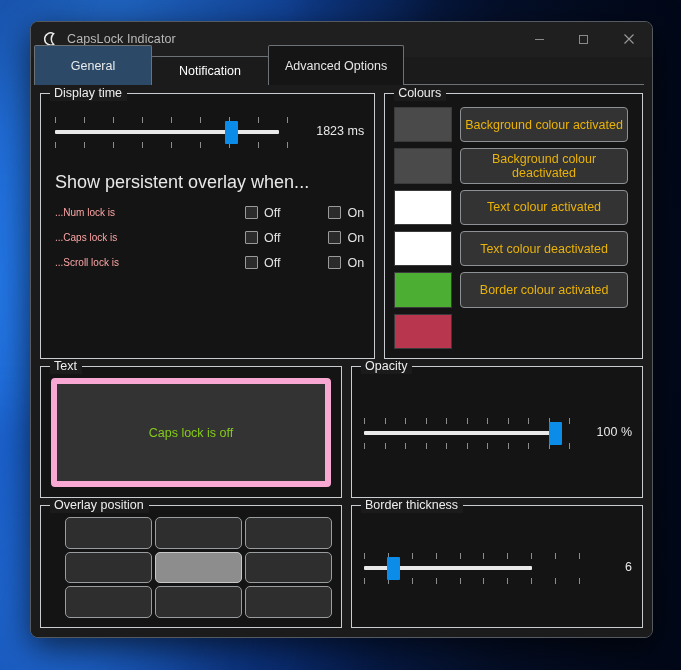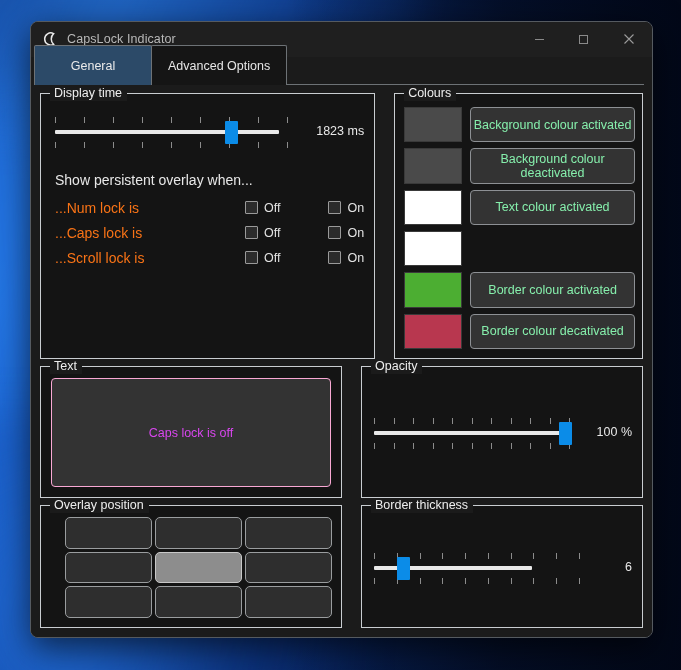--- a/index.html
+++ b/index.html
@@ -159,21 +159,21 @@
   #content {
     flex: 1 1 auto;
     background: #1b1b1b;
     padding: 8px 9px 9px 9px;
     display: flex;
     flex-direction: column;
     gap: 7px;
   }
   .row {
     display: flex;
-    gap: 19px;
+    gap: 9px;
   }
   .row.r1 { flex: 0 0 266px; }
   .row.r2 { flex: 0 0 132px; }
   .row.r3 { flex: 1 1 auto; }
 
   
   .group {
     position: relative;
     border: 1px solid #c9cdd1;
     background: #141414;
@@ -236,32 +236,32 @@
     color: #e8e8e8;
     font-size: 12.5px;
     text-align: right;
     padding-left: 10px;
     white-space: nowrap;
   }
 
   
   .lock-title {
     color: #e8e8e8;
-    font-size: 14px;
+    font-size: 18px;
     margin: 18px 0 7px 4px;
   }
   .lock-row {
     display: flex;
     align-items: center;
     height: 25px;
     margin-bottom: 0px;
   }
   .lock-label {
-    color: #f97316;
-    font-size: 14px;
+    color: #fca5a5;
+    font-size: 10px;
     flex: 0 0 146px;
     padding-left: 4px;
   }
   .cbx {
     display: flex;
     align-items: center;
     flex: 0 0 72px;
     padding-left: 48px;
   }
   .cbx .box {
@@ -293,39 +293,39 @@
   }
   .swatch {
     flex: 0 0 58px;
     border: 1px solid #3a3a3a;
   }
   .colour-btn {
     flex: 1 1 auto;
     background: #333333;
     border: 1px solid #8d9094;
     border-radius: 4px;
-    color: #86efac;
+    color: #eab308;
     font-size: 12.5px;
     display: flex;
     align-items: center;
     justify-content: center;
     text-align: center;
   }
 
   
   .font-preview {
     width: 100%;
     height: 100%;
     background: #333333;
-    border: 1px solid #f9a8d4;
+    border: 6px solid #f9a8d4;
     border-radius: 4px;
     display: flex;
     align-items: center;
     justify-content: center;
-    color: #d946ef;
+    color: #84cc16;
     font-size: 12.5px;
     font-family: "Liberation Sans Narrow", "Liberation Sans", sans-serif;
   }
 
   
   .pos-grid {
     display: grid;
     grid-template-columns: repeat(3, 1fr);
     grid-template-rows: repeat(3, 1fr);
     gap: 3px;
@@ -378,20 +378,21 @@
       <span class="win-btn close">
         <svg width="12" height="12" viewBox="0 0 12 12">
             <path d="M1.5 1.5 L10.5 10.5 M10.5 1.5 L1.5 10.5" stroke="#9a9a9a" stroke-width="1.1"></path>
           </svg>
       </span>
     </span>
   </div>
 
   <div id="tabstrip">
     <div class="tab hover">General</div>
+    <div class="tab active">Notification</div>
     <div class="tab">Advanced Options</div>
   </div>
 
   <div id="content">
 
     <div class="row r1">
 
       <div class="group g-left">
         <span class="legend">Display time</span>
 
@@ -457,45 +458,45 @@
             <span class="box"></span>
             <span class="lab">Off</span>
           </span>
           <span class="cbx">
             <span class="box"></span>
             <span class="lab">On</span>
           </span>
         </div>
       </div>
 
-      <div class="group g-right" style="padding:11px 7px 9px 9px;">
+      <div class="group g-right" style="padding:11px 14px 9px 9px;">
         <span class="legend">Colours</span>
         <div id="colours-body">
           <div class="colour-row">
             <div class="swatch" style="background: rgb(74, 74, 74);"></div>
             <div class="colour-btn">Background colour activated</div>
           </div>
           <div class="colour-row">
             <div class="swatch" style="background: rgb(74, 74, 74);"></div>
             <div class="colour-btn">Background colour deactivated</div>
           </div>
           <div class="colour-row">
             <div class="swatch" style="background: rgb(255, 255, 255);"></div>
             <div class="colour-btn">Text colour activated</div>
           </div>
           <div class="colour-row">
             <div class="swatch" style="background: rgb(255, 255, 255);"></div>
+            <div class="colour-btn">Text colour deactivated</div>
           </div>
           <div class="colour-row">
             <div class="swatch" style="background: rgb(76, 174, 50);"></div>
             <div class="colour-btn">Border colour activated</div>
           </div>
           <div class="colour-row">
             <div class="swatch" style="background: rgb(184, 55, 79);"></div>
-            <div class="colour-btn">Border colour decativated</div>
           </div>
         </div>
       </div>
     </div>
 
     <div class="row r2">
 
       <div class="group g-left" style="padding:11px 10px 10px 10px; display:flex;">
         <span class="legend">Text</span>
         <div class="fill">

